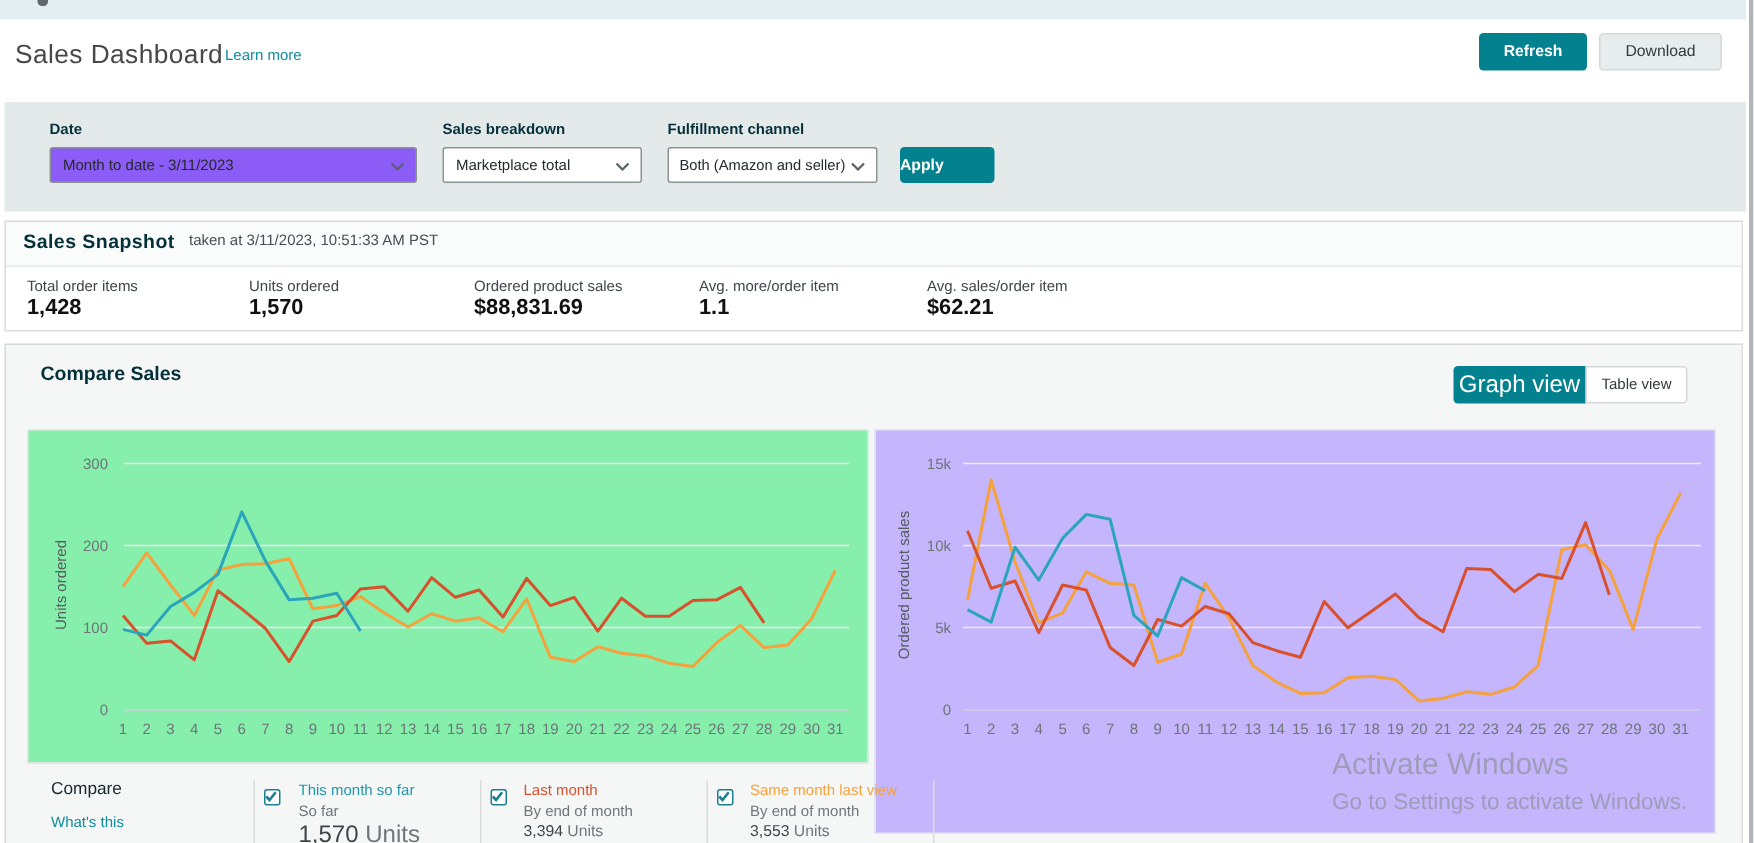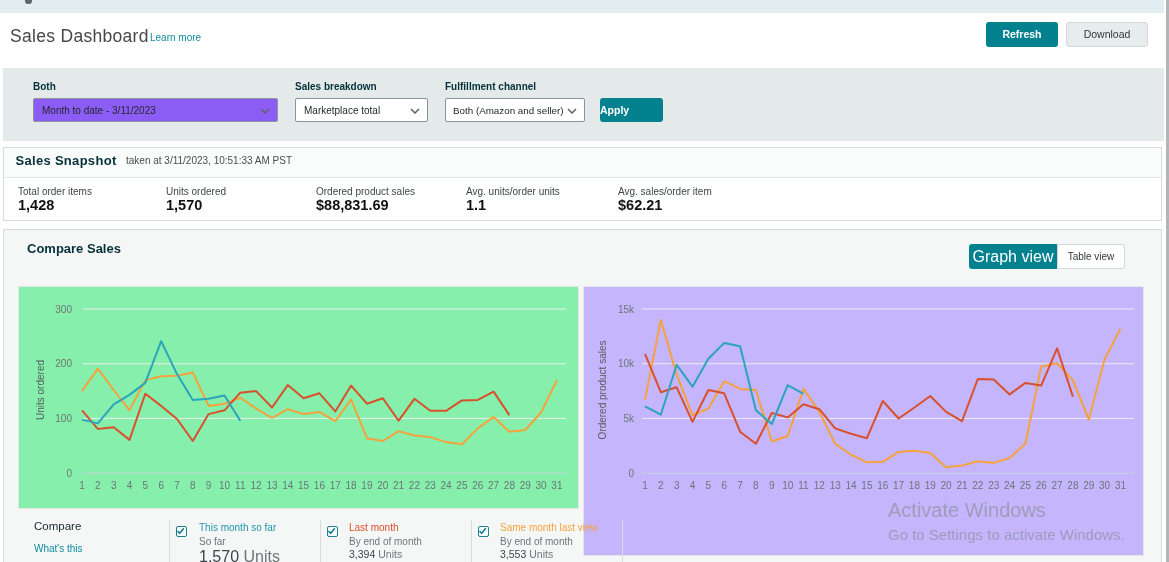--- a/index.html
+++ b/index.html
@@ -8,21 +8,21 @@
 <body>
 <div class="abs" style="left:0;top:0;width:1164px;height:13px;background:#e2edf1"></div>
 <div class="abs" style="left:25px;top:0;width:7px;height:3.5px;background:#5f676c;border-radius:0 0 3px 3px"></div>
 
 <div class="abs" style="left:10px;top:26px;font-size:17.5px;letter-spacing:.3px;color:#474747">Sales Dashboard</div>
 <div class="abs" style="left:150px;top:32px;font-size:10px;color:#0e8c9e">Learn more</div>
 <div class="abs" style="left:986px;top:22px;width:72px;height:25px;background:#04818f;border-radius:3px;color:#fff;font-size:10.5px;font-weight:bold;text-align:center;line-height:25px">Refresh</div>
 <div class="abs" style="left:1066px;top:22px;width:82px;height:25px;background:#e7ecec;border:1px solid #d3d9d9;border-radius:3px;color:#33383a;font-size:10.5px;text-align:center;line-height:23px">Download</div>
 
 <div class="abs" style="left:3px;top:68px;width:1161px;height:73px;background:#e4eaea"></div>
-<div class="abs" style="left:33px;top:81px;font-size:10px;font-weight:bold;color:#04303a">Both</div>
+<div class="abs" style="left:33px;top:81px;font-size:10px;font-weight:bold;color:#04303a">Date</div>
 <div class="abs" style="left:33px;top:98px;width:245px;height:24px;background:#8b5cf6;border:1px solid #8b9396;border-radius:2px">
   <div class="abs" style="left:8px;top:6px;font-size:10px;color:#24292b">Month to date - 3/11/2023</div>
     <svg width="10" height="6" viewBox="0 0 10 6" style="position:absolute;right:7px;top:9px">
       <path d="M1 1 L5 5 L9 1" fill="none" stroke="#5a6266" stroke-width="1.5"></path>
     </svg>
 </div>
 <div class="abs" style="left:295px;top:81px;font-size:10px;font-weight:bold;color:#04303a">Sales breakdown</div>
 <div class="abs" style="left:295px;top:98px;width:133px;height:24px;background:#fff;border:1px solid #8b9396;border-radius:2px">
   <div class="abs" style="left:8px;top:6px;font-size:10px;color:#24292b">Marketplace total</div>
     <svg width="10" height="6" viewBox="0 0 10 6" style="position:absolute;right:7px;top:9px">
@@ -41,21 +41,21 @@
 <div class="abs" style="left:3px;top:147px;width:1159px;height:74px;background:#fff;border:1px solid #d8dcdc"></div>
 <div class="abs" style="left:4px;top:148px;width:1157px;height:30px;background:#fafbfb;border-bottom:1px solid #e6e9e9"></div>
 <div class="abs" style="left:15.5px;top:152.5px;font-size:13px;font-weight:bold;color:#04303a;letter-spacing:.3px">Sales Snapshot</div>
 <div class="abs" style="left:126px;top:154.5px;font-size:10px;color:#474f52">taken at 3/11/2023, 10:51:33 AM PST</div>
 <div class="abs" style="left:18px;top:186px;font-size:10px;color:#3f464a">Total order items</div>
 <div class="abs" style="left:18px;top:197px;font-size:14.5px;font-weight:bold;color:#111">1,428</div>
 <div class="abs" style="left:166px;top:186px;font-size:10px;color:#3f464a">Units ordered</div>
 <div class="abs" style="left:166px;top:197px;font-size:14.5px;font-weight:bold;color:#111">1,570</div>
 <div class="abs" style="left:316px;top:186px;font-size:10px;color:#3f464a">Ordered product sales</div>
 <div class="abs" style="left:316px;top:197px;font-size:14.5px;font-weight:bold;color:#111">$88,831.69</div>
-<div class="abs" style="left:466px;top:186px;font-size:10px;color:#3f464a">Avg. units/order units</div>
+<div class="abs" style="left:466px;top:186px;font-size:10px;color:#3f464a">Avg. more/order item</div>
 <div class="abs" style="left:466px;top:197px;font-size:14.5px;font-weight:bold;color:#111">1.1</div>
 <div class="abs" style="left:618px;top:186px;font-size:10px;color:#3f464a">Avg. sales/order item</div>
 <div class="abs" style="left:618px;top:197px;font-size:14.5px;font-weight:bold;color:#111">$62.21</div>
 
 <div class="abs" style="left:3px;top:229px;width:1159px;height:340px;background:#f5f7f7;border:1px solid #d8dcdc"></div>
 <div class="abs" style="left:27px;top:241px;font-size:13px;font-weight:bold;color:#04303a">Compare Sales</div>
 <div class="abs" style="left:969px;top:244px;width:88px;height:25px;background:#04818f;border-radius:3px 0 0 3px;color:#fff;font-size:16px;font-weight:normal;text-align:center;line-height:25px">Graph view</div>
 <div class="abs" style="left:1057px;top:244px;width:68px;height:25px;background:#fff;border:1px solid #d3d9d9;border-radius:0 3px 3px 0;color:#33383a;font-size:10px;text-align:center;line-height:23px">Table view</div>
 
 <div class="abs" style="left:18px;top:286px;width:561px;height:223px;background:#86efac;border:1px solid #e3e7e7">

